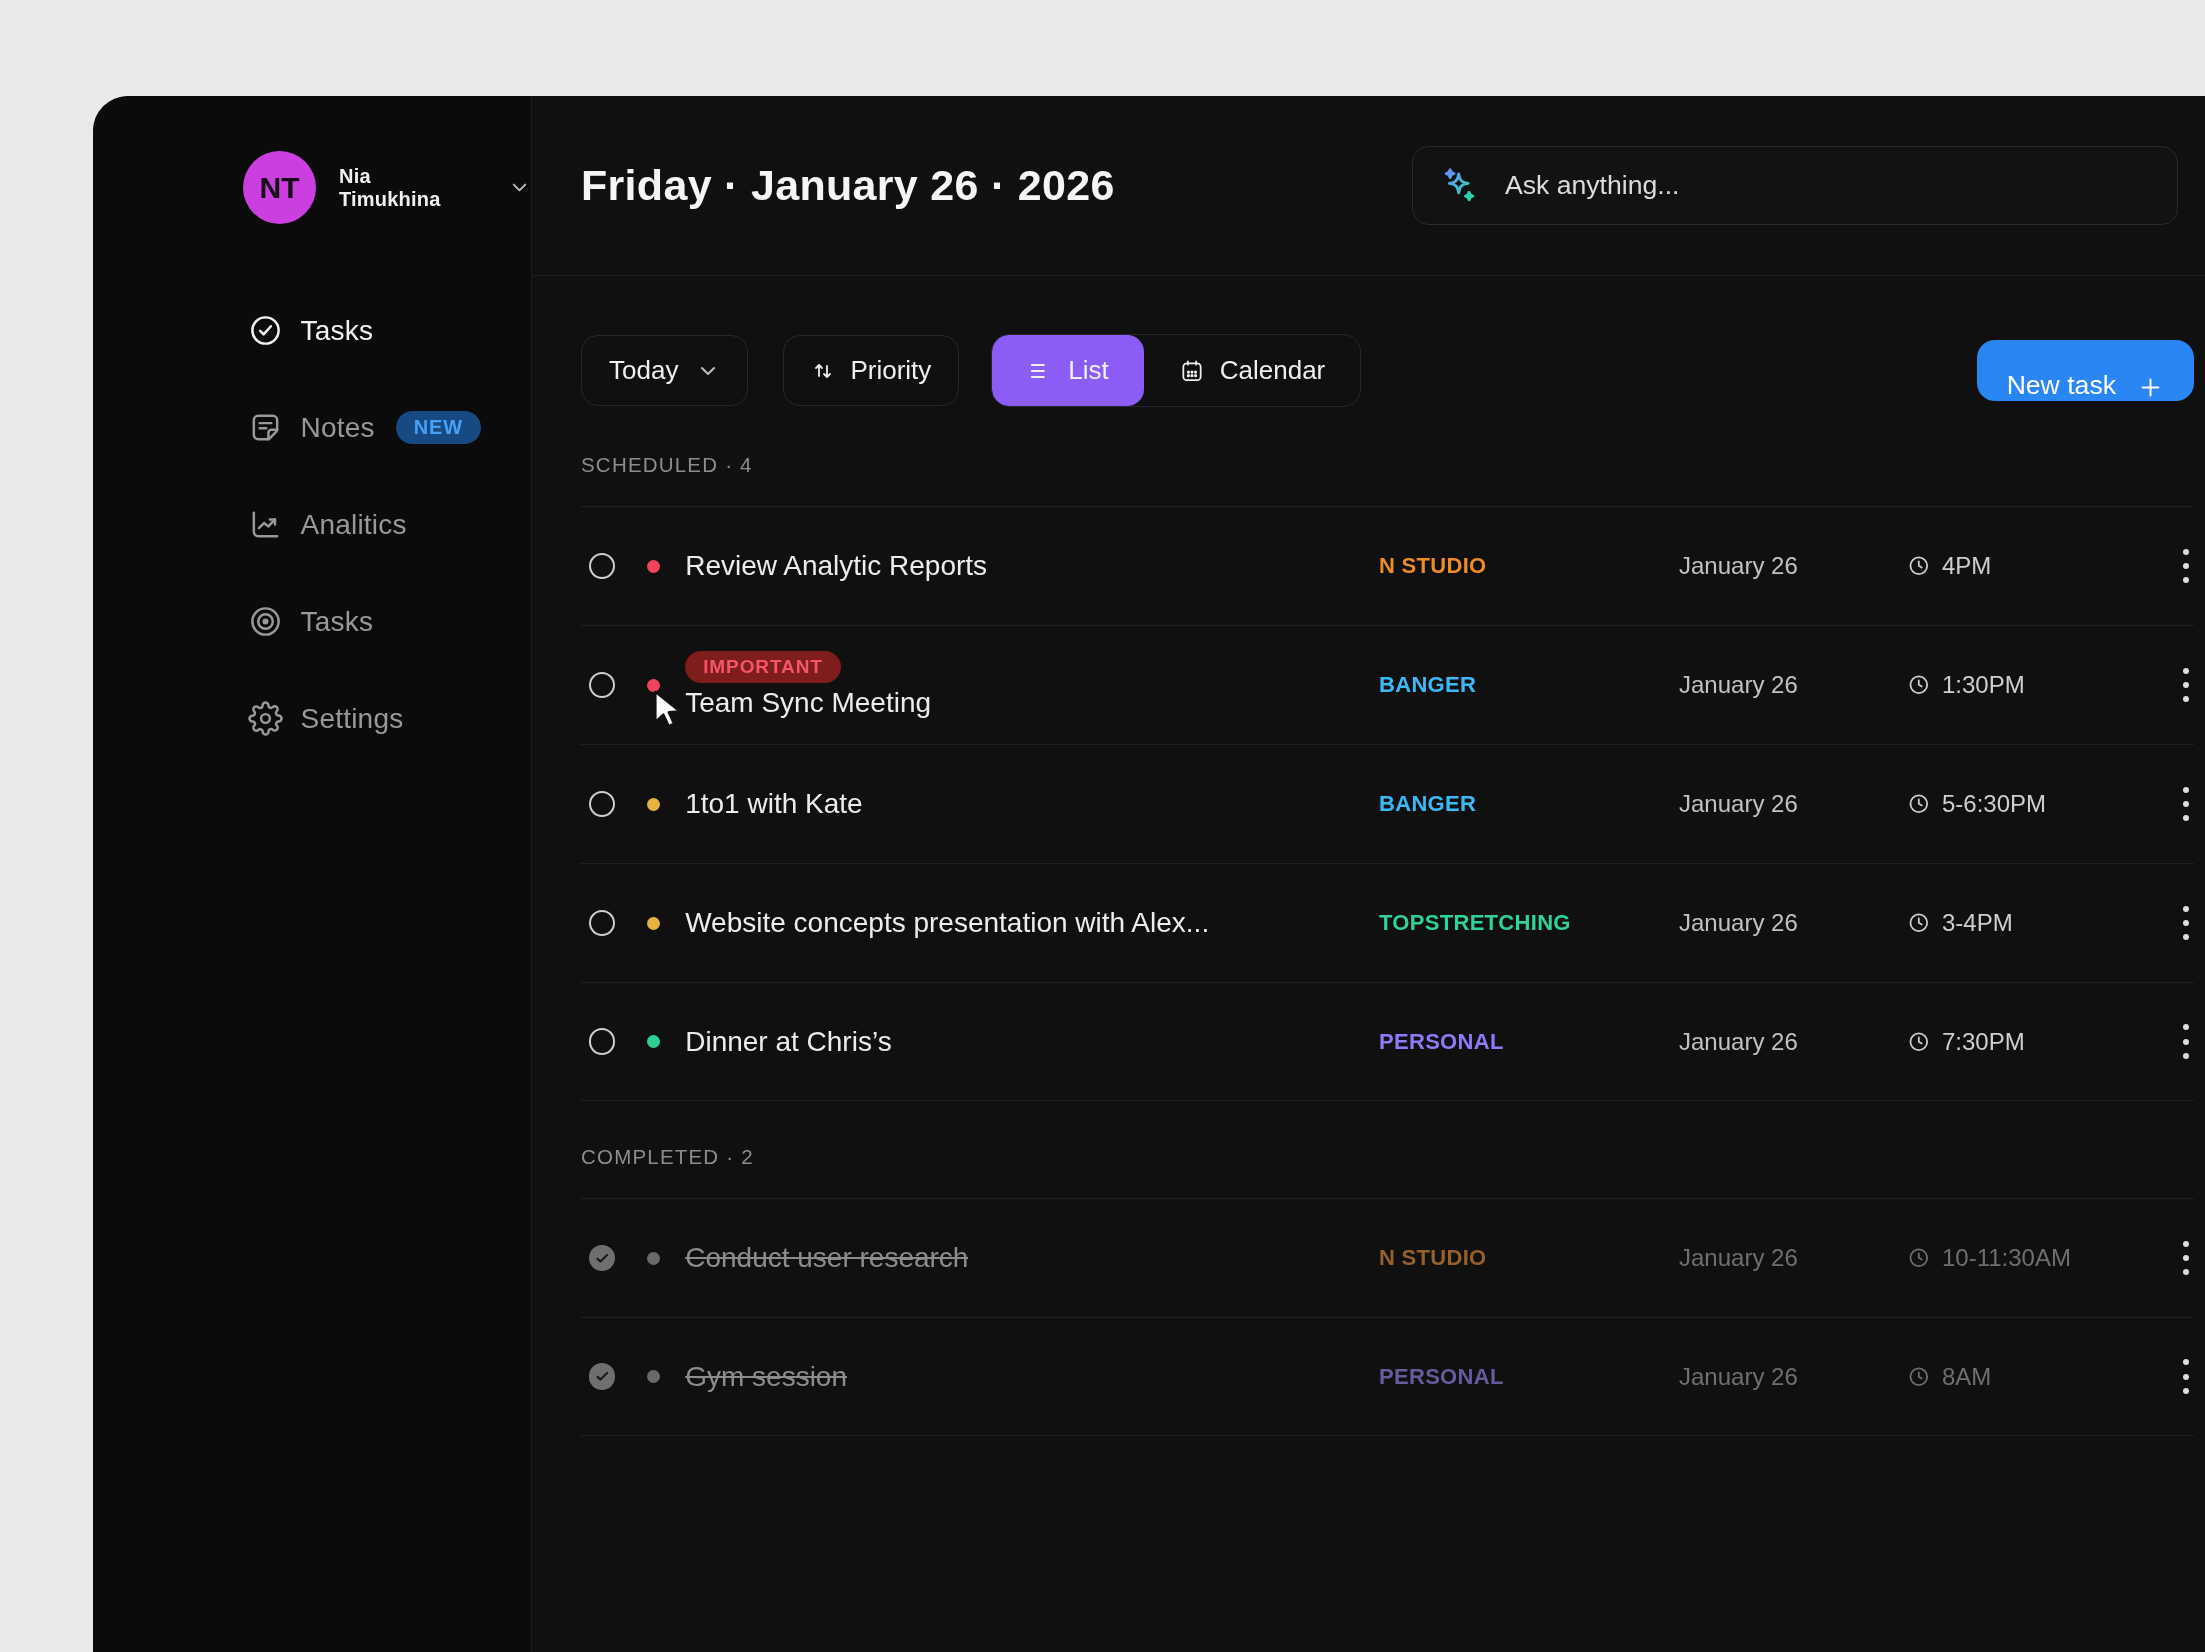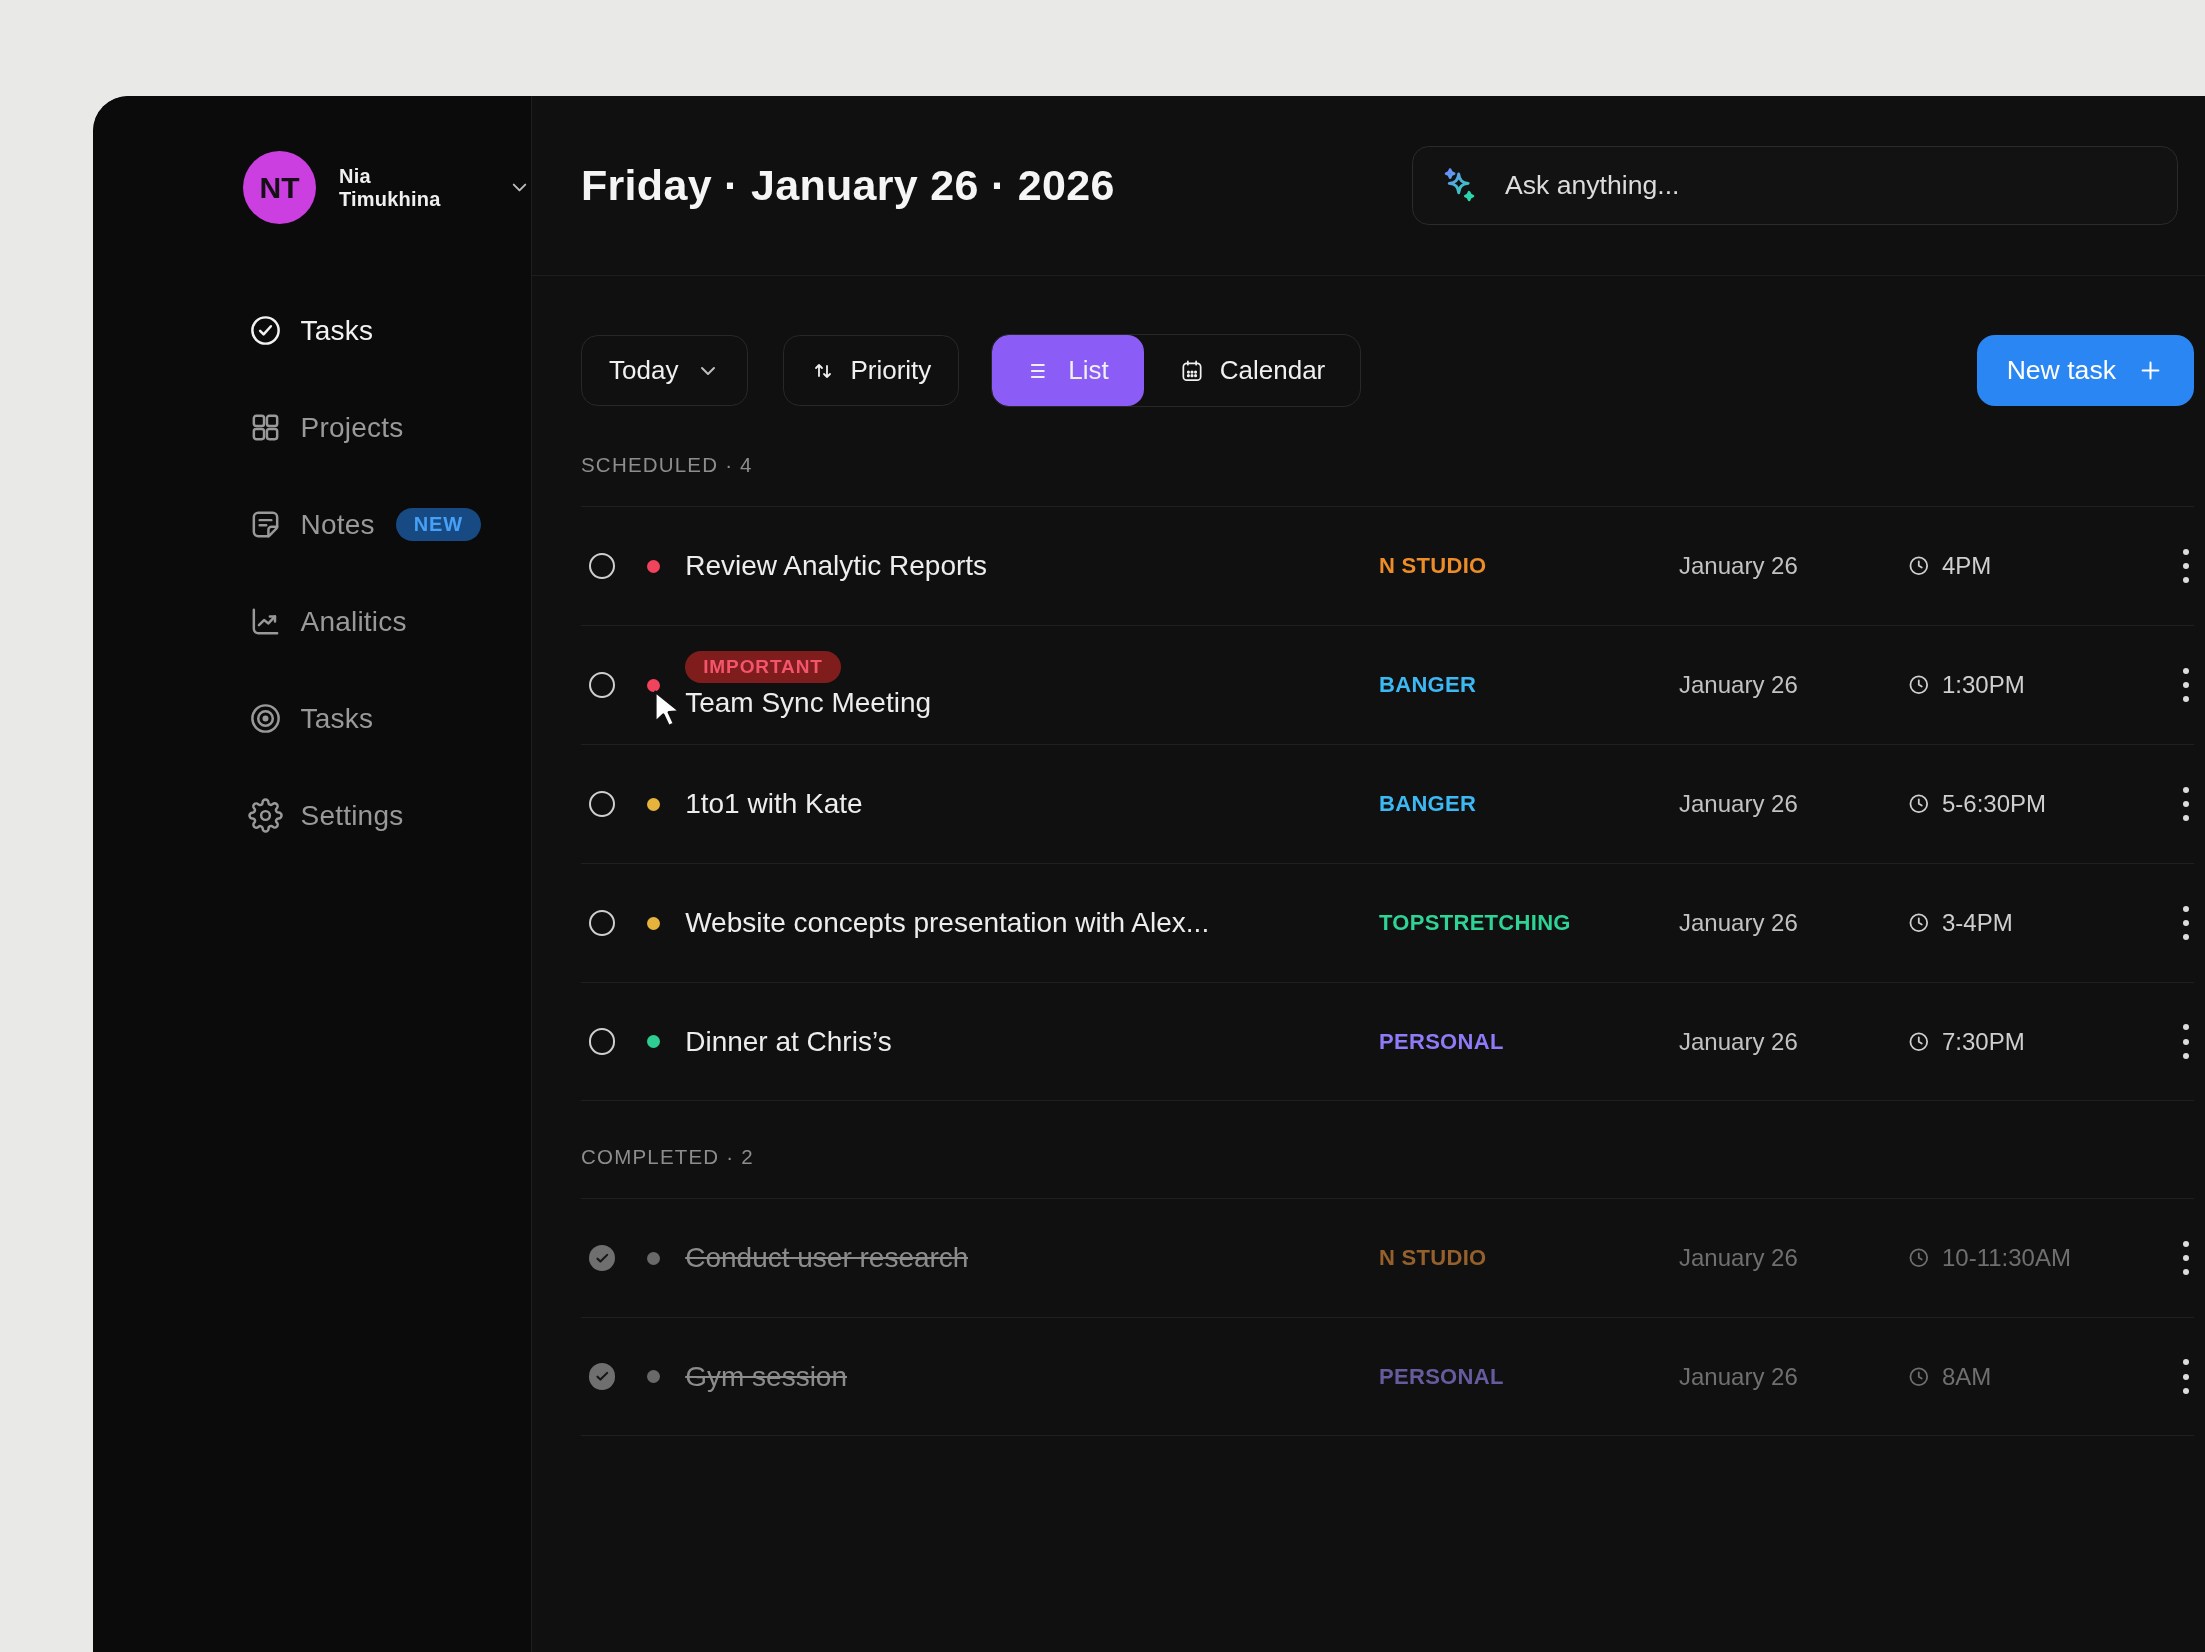--- a/index.html
+++ b/index.html
@@ -44,21 +44,21 @@
         display:flex;align-items:center;padding:0 27px;font-size:26px;font-weight:500;}
   .tbtn svg{width:24px;height:24px;}
   .tbtn .lbl{margin:0 0 0 15px;}
   .tbtn.today .lbl{margin:0 18px 0 0;}
   .tbtn.today svg{color:#bdbdbd;}
   .seg{margin-left:32px;height:73px;border:1.5px solid #282828;border-radius:18px;display:flex;align-items:stretch;overflow:hidden;}
   .seg-item{display:flex;align-items:center;padding:0 35px;font-size:26px;font-weight:500;color:#f0f0f0;}
   .seg-item svg{width:26px;height:26px;margin-right:15px;}
   .seg-item.active{background:#8b5cf6;border-radius:16.7px;}
   .spacer{flex:1;}
-  .newtask{height:71px;border:none;border-radius:18px;color:#fff;display:flex;align-items:center;
+  .newtask{height:61px;border:none;border-radius:18px;color:#fff;display:flex;align-items:flex-end;
            padding:0 30px;font-size:26.6px;font-weight:500;font-family:inherit;}
   .newtask svg{width:27px;height:27px;margin-left:21px;}
 
   .sec-label{margin-top:46px;margin-bottom:29px;font-size:20.5px;font-weight:500;color:#8d8d8d;letter-spacing:1.2px;}
   .sec-label.completed{margin-top:44px;}
 
   .row{height:119px;display:flex;align-items:center;border-top:0.8px solid #202020;position:relative;}
   .row.last{border-bottom:0.8px solid #202020;}
   .cb{width:26.6px;height:26.6px;flex:0 0 26.6px;margin-left:7.6px;margin-right:32px;border-radius:50%;}
   .cb.open{border:2.3px solid #cfcfcf;}
@@ -101,31 +101,20 @@
         <span class="nav-ic">
           <svg viewBox="0 0 24 24" fill="none" stroke="currentColor" stroke-width="1.7" stroke-linecap="round" stroke-linejoin="round">
               <circle cx="12" cy="12" r="9"></circle>
               <path d="M8.3 12.2l2.4 2.5 5-5.6"></path>
             </svg>
         </span>
         <span class="nav-label">Tasks</span>
       </div>
       <div class="nav-item">
         <span class="nav-ic">
-          <svg viewBox="0 0 24 24" fill="none" stroke="currentColor" stroke-width="1.7" stroke-linejoin="round">
-              <rect x="4" y="4" width="7" height="7" rx="1.6"></rect>
-              <rect x="13" y="4" width="7" height="7" rx="1.6"></rect>
-              <rect x="4" y="13" width="7" height="7" rx="1.6"></rect>
-              <rect x="13" y="13" width="7" height="7" rx="1.6"></rect>
-            </svg>
-        </span>
-        <span class="nav-label">Projects</span>
-      </div>
-      <div class="nav-item">
-        <span class="nav-ic">
           <svg viewBox="0 0 24 24" fill="none" stroke="currentColor" stroke-width="1.7" stroke-linecap="round" stroke-linejoin="round">
               <path d="M20 13.5V7a3 3 0 0 0-3-3H7a3 3 0 0 0-3 3v10a3 3 0 0 0 3 3h6.5a2 2 0 0 0 1.4-.6l4.5-4.5a2 2 0 0 0 .6-1.4z"></path>
               <path d="M14 20v-4.5a2 2 0 0 1 2-2H20"></path>
               <path d="M8 9h8M8 12.5h4.5"></path>
             </svg>
         </span>
         <span class="nav-label">Notes</span>
         <span class="new-badge" style="background-color: rgb(23, 74, 130); color: rgb(70, 160, 247);">NEW</span>
       </div>
       <div class="nav-item">

